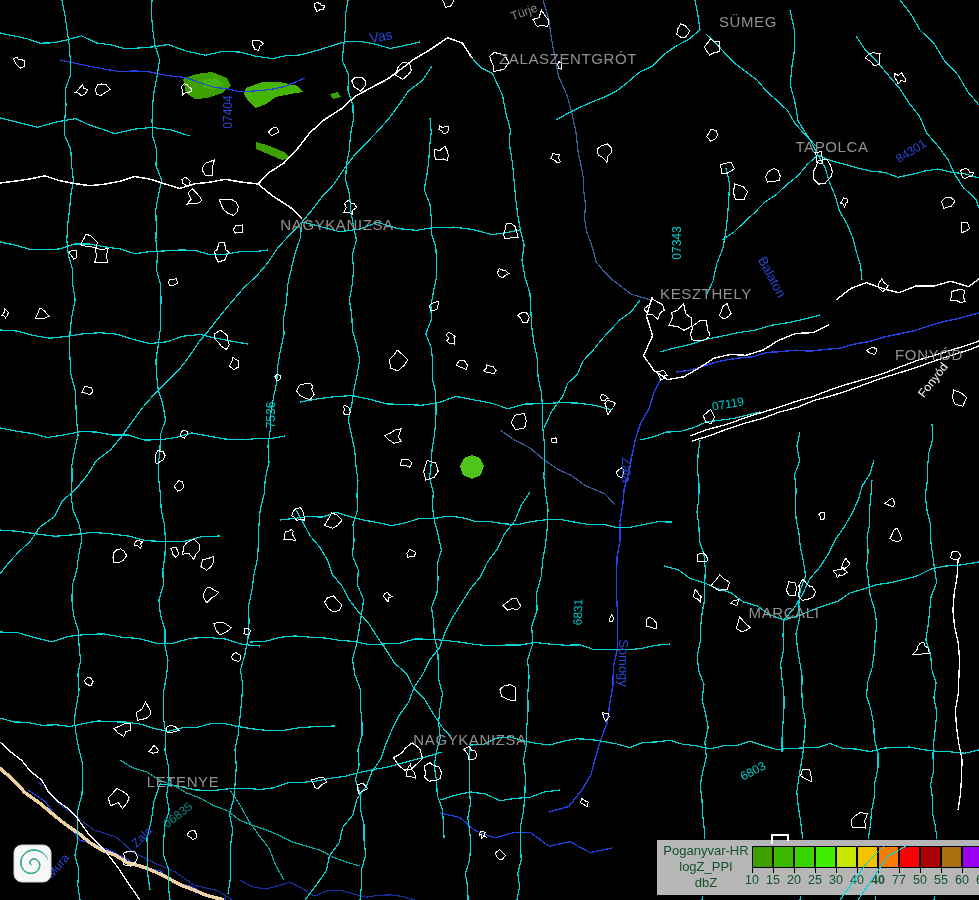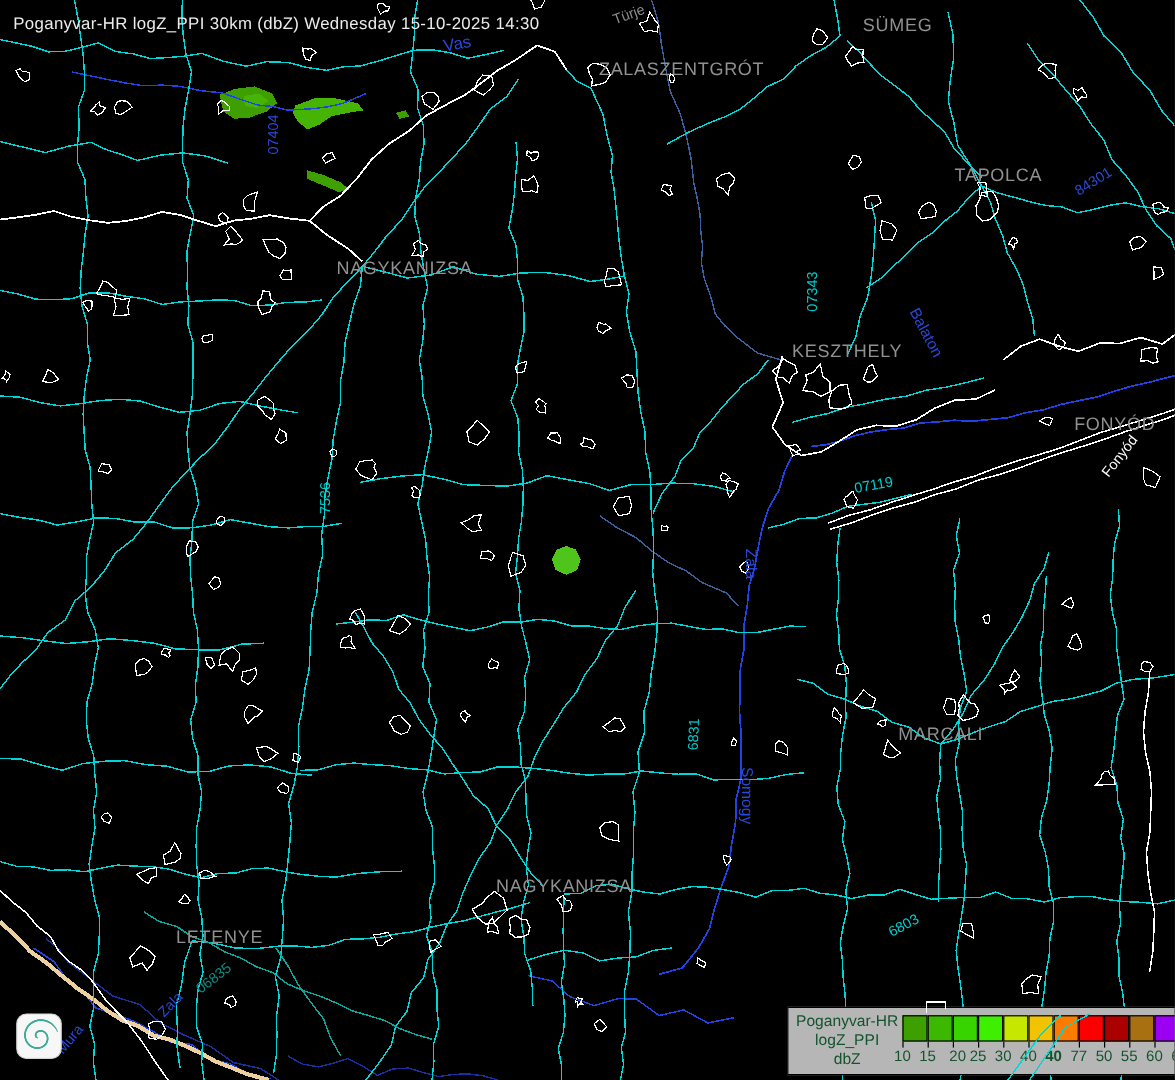--- a/index.html
+++ b/index.html
@@ -251,21 +251,20 @@
         <path d="M969.7 228.7L966.4 230.7L961.6 232.8L961.7 229.3L961.5 222.5L967.7 222.9Z" stroke="#ffffff" fill="none" stroke-width="1"></path>
         <path d="M199.9 549.8L195.9 554.0L193.9 559.6L188.7 553.2L182.6 554.3L183.8 546.3L186.9 542.4L193.9 539.1L199.6 544.5Z" stroke="#ffffff" fill="none" stroke-width="1"></path>
         <path d="M701.7 596.7L700.6 598.0L700.3 602.1L697.4 598.9L694.2 597.6L693.5 595.7L694.3 592.4L695.2 589.7L698.2 593.0L699.3 595.2Z" stroke="#ffffff" fill="none" stroke-width="1"></path>
         <path d="M529.1 317.4L527.2 322.8L522.6 322.8L521.6 319.4L517.7 315.1L522.3 312.5L526.6 312.7Z" stroke="#ffffff" fill="none" stroke-width="1"></path>
         <path d="M326.6 782.0L321.5 785.0L318.5 788.2L314.9 787.9L313.8 784.5L311.2 779.0L315.2 779.0L320.0 777.5L323.6 777.3Z" stroke="#ffffff" fill="none" stroke-width="1"></path>
         <path d="M126.7 555.5L123.3 560.1L120.3 562.0L114.1 562.9L113.0 557.5L113.1 553.3L116.7 549.6L120.5 548.9L123.9 551.0Z" stroke="#ffffff" fill="none" stroke-width="1"></path>
         <path d="M212.2 167.8L212.3 175.9L205.4 175.6L202.6 170.8L203.1 166.2L206.0 163.1L214.5 159.9Z" stroke="#ffffff" fill="none" stroke-width="1"></path>
       </g>
     </svg>
 
-  <div class="radar-title">Poganyvar-HR logZ_PPI 30km (dbZ) Wednesday 15-10-2025 14:30</div>
 
   <div class="labels" id="labels">
       <div class="maplabel city" style="left: 748px; top: 21px; transform: translate(-50%, -50%);">SÜMEG</div>
       <div class="maplabel city" style="left: 568px; top: 58px; transform: translate(-50%, -50%);">ZALASZENTGRÓT</div>
       <div class="maplabel city" style="left: 832px; top: 146px; transform: translate(-50%, -50%);">TAPOLCA</div>
       <div class="maplabel city" style="left: 337px; top: 224px; transform: translate(-50%, -50%);">NAGYKANIZSA</div>
       <div class="maplabel city" style="left: 706px; top: 293px; transform: translate(-50%, -50%);">KESZTHELY</div>
       <div class="maplabel city" style="left: 929px; top: 354px; transform: translate(-50%, -50%);">FONYÓD</div>
       <div class="maplabel city" style="left: 784px; top: 612px; transform: translate(-50%, -50%);">MARCALI</div>
       <div class="maplabel city" style="left: 470px; top: 739px; transform: translate(-50%, -50%);">NAGYKANIZSA</div>
@@ -319,21 +318,21 @@
         <div class="cell" style="background: rgb(169, 112, 18);"></div>
         <div class="cell" style="background: rgb(155, 0, 243);"></div>
         <div class="cell" style="background: rgb(168, 168, 245);"></div>
       </div>
     <div id="tickrow">
         <div class="tick" style="left: 95px;"></div>
         <div class="ticklabel" style="left: 84px;">10</div>
         <div class="tick" style="left: 116px;"></div>
         <div class="ticklabel" style="left: 105px;">15</div>
         <div class="tick" style="left: 137px;"></div>
-        <div class="ticklabel" style="left: 126px; text-align: right;">20</div>
+        <div class="ticklabel" style="left: 126px;">20</div>
         <div class="tick" style="left: 158px;"></div>
         <div class="ticklabel" style="left: 147px;">25</div>
         <div class="tick" style="left: 179px;"></div>
         <div class="ticklabel" style="left: 168px;">30</div>
         <div class="tick" style="left: 200px;"></div>
         <div class="ticklabel" style="left: 189px;">40</div>
         <div class="tick" style="left: 221px;"></div>
         <div class="ticklabel" style="left: 210px; font-weight: bold;">40</div>
         <div class="tick" style="left: 242px;"></div>
         <div class="ticklabel" style="left: 231px;">77</div>

